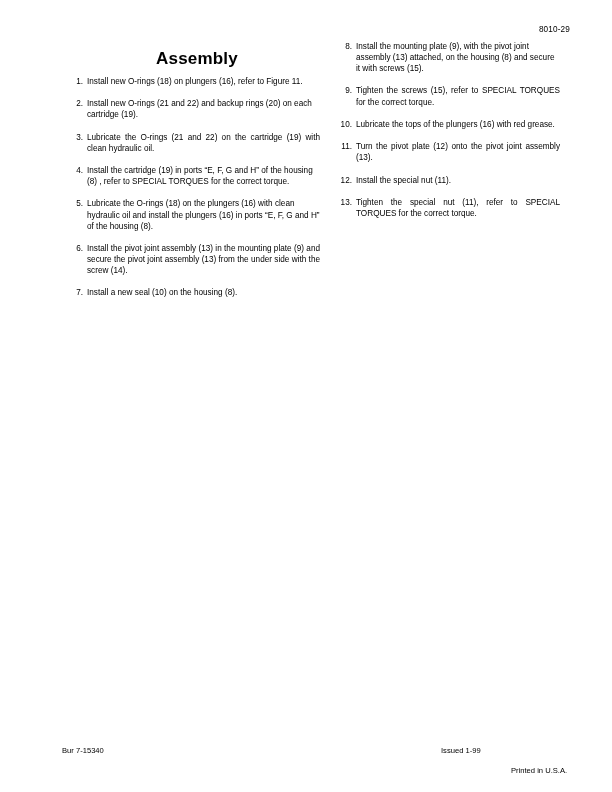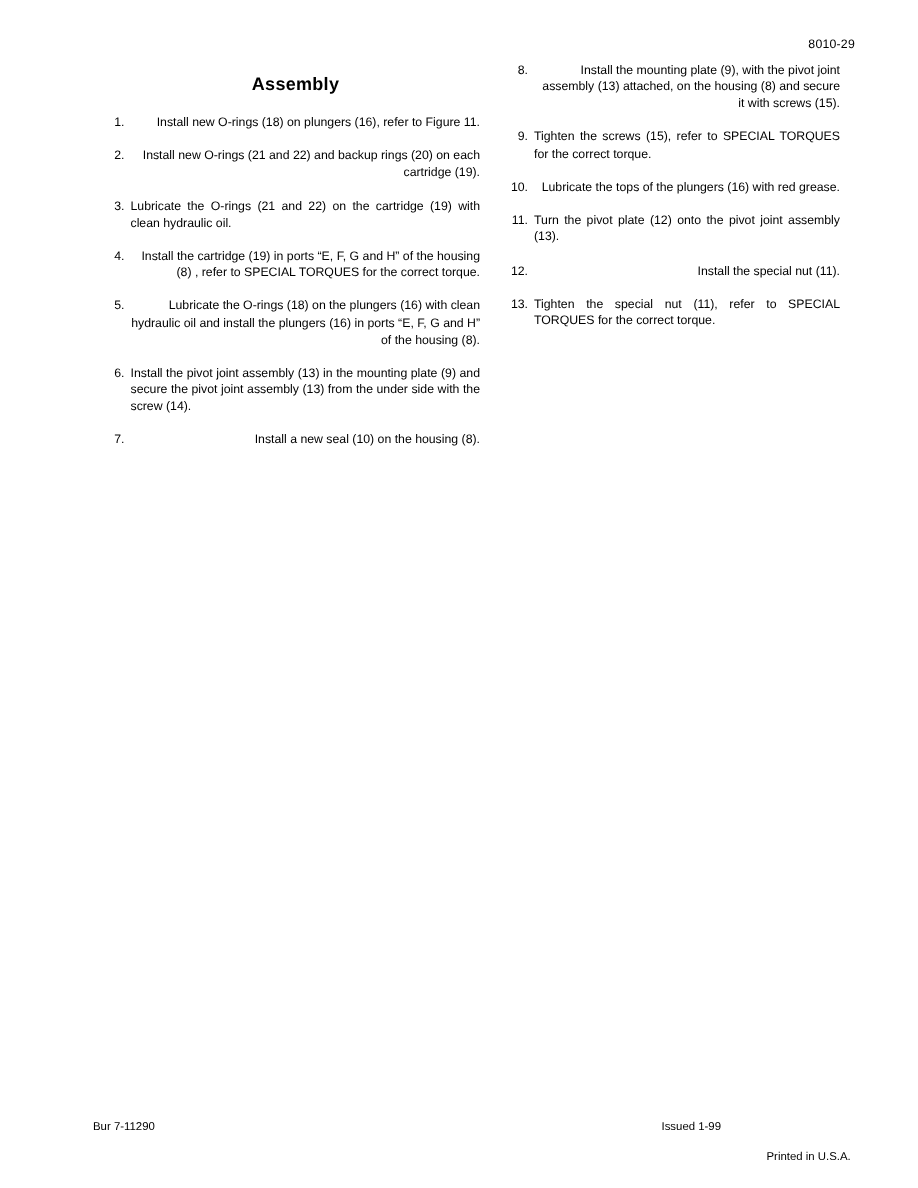--- a/index.html
+++ b/index.html
@@ -33,21 +33,21 @@
     white-space: nowrap;
   }
 
   
   .title {
     position: absolute;
     top: 49px;
     left: 72px;
     width: 250px;
     text-align: center;
-    font-size: 12px;
+    font-size: 17px;
     font-weight: bold;
     letter-spacing: 0.2px;
   }
 
   
   .col {
     position: absolute;
     font-size: 8.2px;
     line-height: 11.1px;
   }
@@ -70,21 +70,21 @@
     flex: 0 0 auto;
     text-align: right;
     padding-right: 4px;
     white-space: nowrap;
   }
   .col-left .step-num { width: 11px; }
   .col-right .step-num { width: 16px; }
 
   .step-text {
     flex: 1 1 auto;
-    text-align: right;
+    text-align: left;
     hyphens: none;
   }
   .step-text.justify {
     text-align: justify;
     text-align-last: left;
   }
 
   
   .footer {
     position: absolute;
@@ -175,18 +175,18 @@
         <div class="step-num">12.</div>
         <div class="step-text">Install the special nut (11).</div>
       </div>
       <div class="step">
         <div class="step-num">13.</div>
         <div class="step-text justify">Tighten the special nut (11), refer to SPECIAL TORQUES for the correct torque.</div>
       </div>
     </div>
 
   <div class="footer">
-    <div class="footer-left">Bur 7-11290</div>
+    <div class="footer-left">Bur 7-15340</div>
     <div class="footer-mid">Issued 1-99</div>
     <div class="footer-right">Printed in U.S.A.</div>
   </div>
 
 </div>
 
 </body></html>

